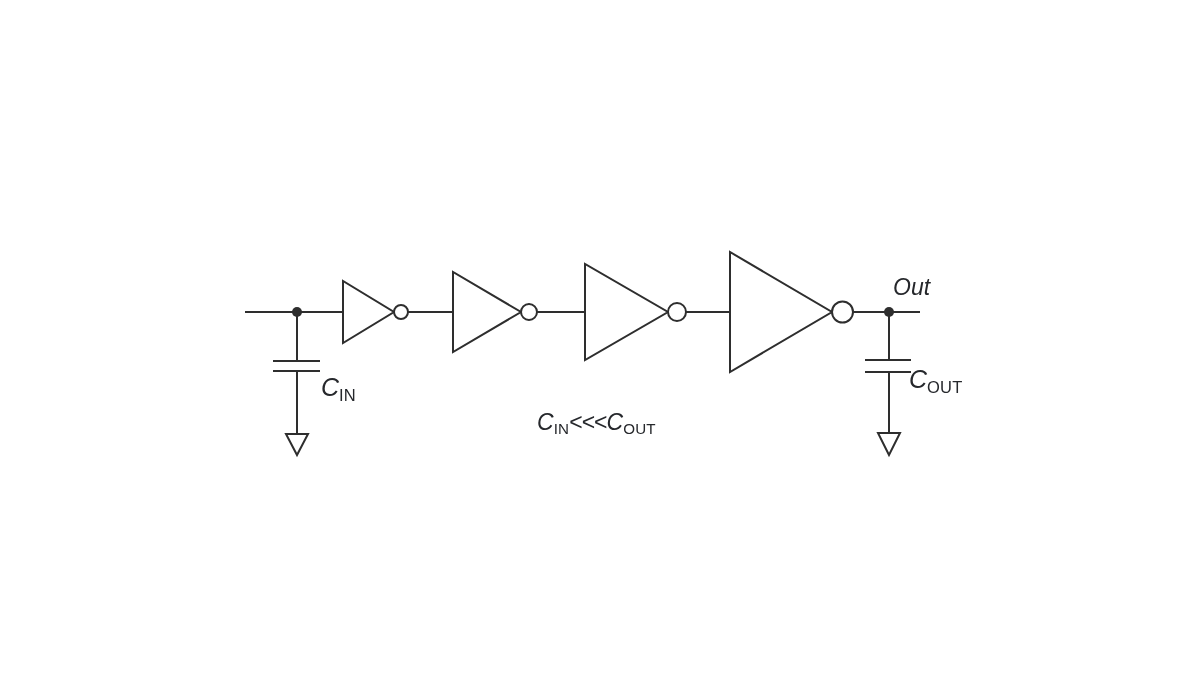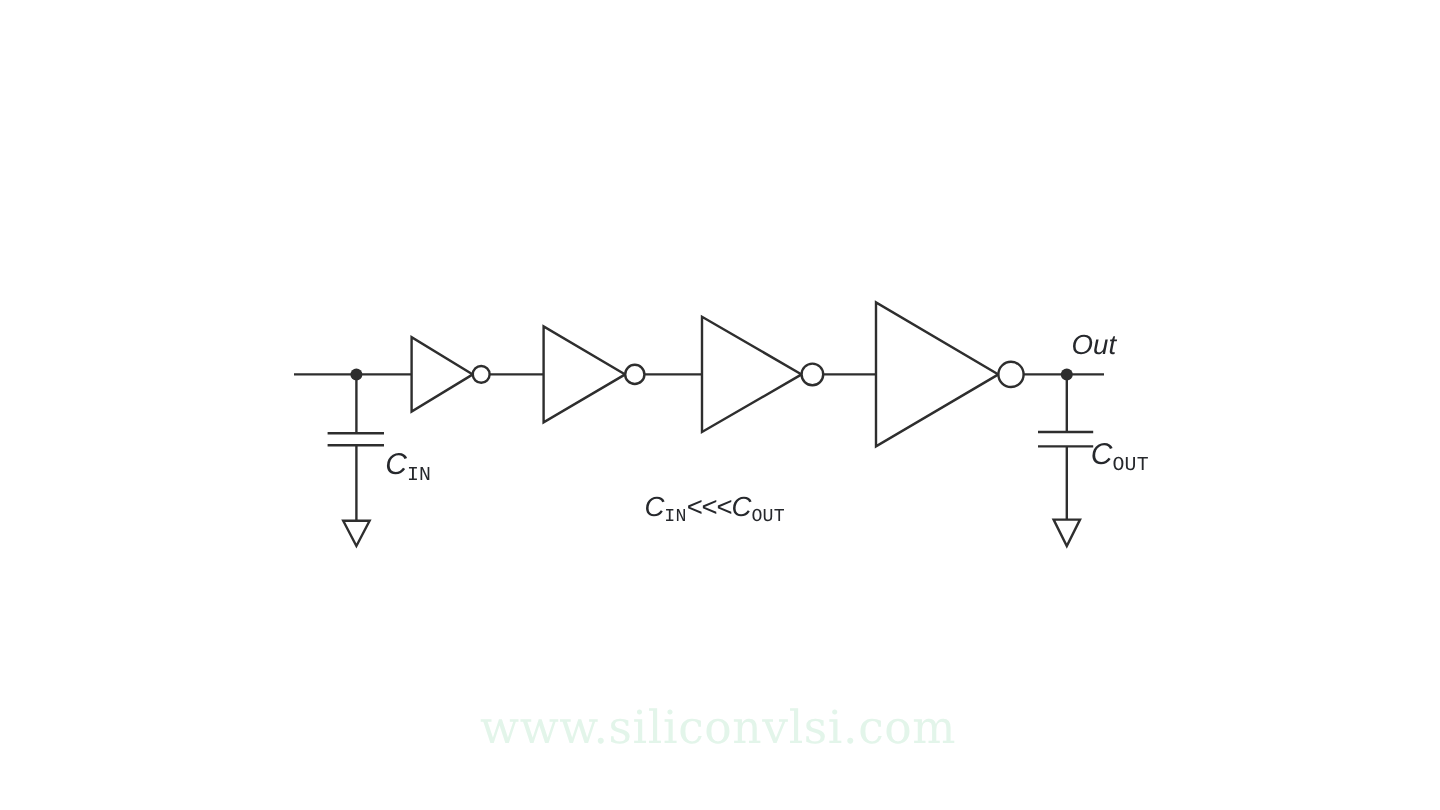--- a/index.html
+++ b/index.html
@@ -50,21 +50,20 @@
   }
   .label .cap {
     font-style: italic;
     font-family: "Liberation Sans", sans-serif;
   }
   .label .sub {
     font-style: normal;
     font-size: 0.66em;
     vertical-align: -0.28em;
     letter-spacing: 0.2px;
-    font-family: Liberation Mono, monospace;
   }
   .label .op {
     font-style: normal;
     letter-spacing: -1px;
   }
   .out-label {
     font-style: italic;
     font-size: 23px;
   }
   .relation-label {
@@ -130,15 +129,14 @@
   <div class="label out-label" style="left:893px; top:276px;">Out</div>
 
   <div class="label" style="left:909px; top:367px;">
     <span class="cap">C</span><span class="sub">OUT</span>
   </div>
 
   <div class="label relation-label" style="left:537px; top:411px;">
     <span class="cap">C</span><span class="sub">IN</span><span class="op">&lt;&lt;&lt;</span><span class="cap">C</span><span class="sub">OUT</span>
   </div>
 
-  <div class="watermark">www.siliconvlsi.com</div>
 
 </div>
 
 </body></html>

